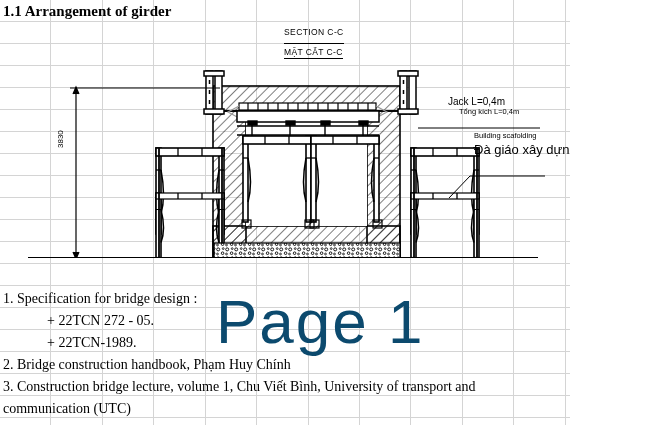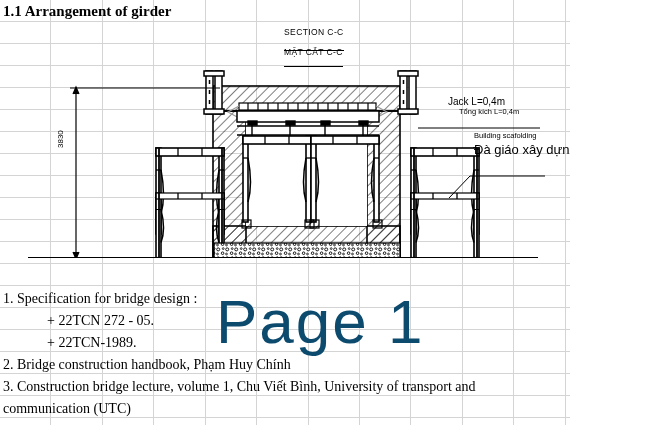--- a/index.html
+++ b/index.html
@@ -256,25 +256,25 @@
     <g stroke="#000" stroke-width="1" fill="none">
       <line x1="418" y1="70" x2="455" y2="70"></line>
       <line x1="455" y1="70" x2="540" y2="70"></line>
       <line x1="449" y1="140" x2="470" y2="118"></line>
       <line x1="470" y1="118" x2="545" y2="118"></line>
     </g>
   </svg>
 
   <div class="cell" style="left:284px;top:27px;font-size:8.5px;
        font-family:'Liberation Sans',sans-serif;letter-spacing:0.4px;
-       border-bottom:1px solid #000;padding-bottom:13px;">SECTION C-C</div>
+       border-bottom:1px solid #000;padding-bottom:6px;">SECTION C-C</div>
 
   <div class="cell" style="left:284px;top:47px;font-size:8.5px;
        font-family:'Liberation Sans',sans-serif;letter-spacing:0.4px;
-       border-bottom:1px solid #000;padding-bottom:9px;">MẶT CẮT C-C</div>
+       border-bottom:1px solid #000;padding-bottom:1px;">MẶT CẮT C-C</div>
 
   <div class="cell" style="left:56px;top:148px;font-size:8px;
        font-family:'Liberation Sans',sans-serif;
        transform:rotate(-90deg);transform-origin:left top;">3830</div>
 
   <div class="cell" style="left:448px;top:96px;font-size:10px;
        font-family:Liberation Sans, sans-serif;">Jack L=0,4m</div>
   <div class="cell" style="left:459px;top:107px;font-size:7.5px;
        font-family:'Liberation Sans',sans-serif;">Tổng kích L=0,4m</div>
 

